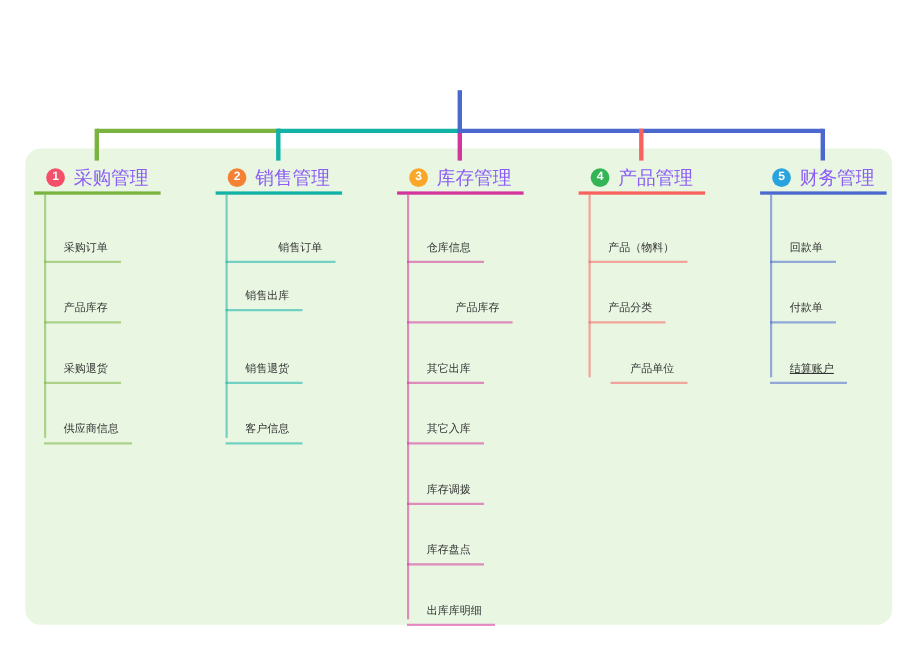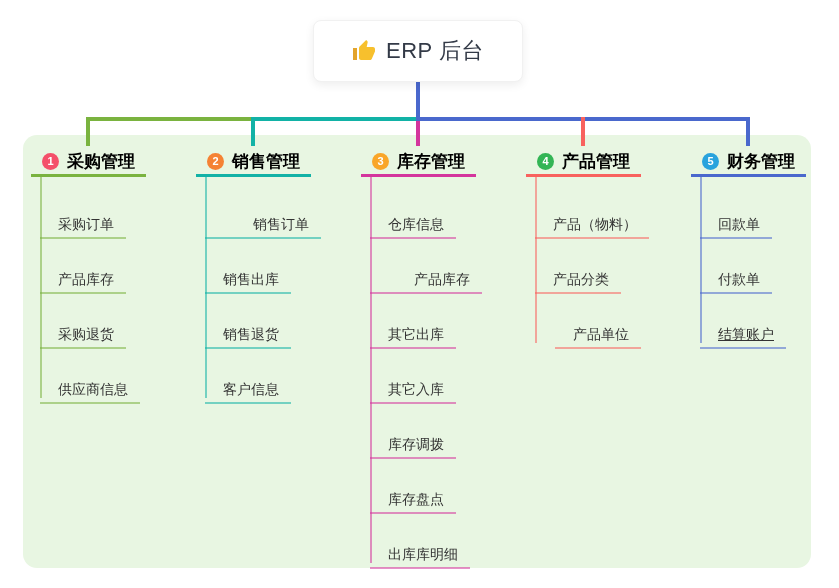--- a/index.html
+++ b/index.html
@@ -21,28 +21,28 @@
   .root-label{font-size:22px;font-weight:500;color:#333a47;letter-spacing:0.5px;}
   .thumb-icon{width:24px;height:24px;display:block;}
   #connectors{position:absolute;left:0;top:0;pointer-events:none;}
   .topic-row{
     position:absolute;display:flex;align-items:center;height:24px;cursor:default;
   }
   .badge{
     width:17px;height:17px;border-radius:50%;color:#fff;font-size:11px;line-height:17px;
     text-align:center;flex:0 0 17px;font-weight:bold;
   }
-  .topic-title{margin-left:8px;font-size:17px;font-weight:700;color:#000000;white-space:nowrap;}
+  .topic-title{margin-left:8px;font-size:17px;font-weight:400;color:#8b5cf6;white-space:nowrap;}
   .topic-underline{position:absolute;height:3px;}
   .branch-vline{position:absolute;width:2px;}
   .child-row{
     position:absolute;display:flex;align-items:flex-end;height:35px;
     padding:0 12px 6px 18px;box-sizing:content-box;cursor:default;
   }
-  .child-label{font-size:14px;color:#333;white-space:nowrap;line-height:1;}
+  .child-label{font-size:10px;color:#333;white-space:nowrap;line-height:1;}
 </style>
 </head>
 <body>
 
 <div class="canvas">
 
   <div class="panel"></div>
 
   <svg id="connectors" width="839" height="588" viewBox="0 0 839 588">
       <line x1="88" y1="119" x2="255" y2="119" stroke="#7ab33f" stroke-width="4"></line>
@@ -77,21 +77,21 @@
       </div>
       <div class="topic-row" style="left: 207px; top: 149px;">
         <span class="badge" style="background: rgb(245, 130, 52);">2</span>
         <span class="topic-title">销售管理</span>
       </div>
       <div class="topic-underline" style="left: 196px; top: 174px; width: 115px; background: rgb(18, 178, 166);"></div>
       <div class="branch-vline" style="left: 205px; top: 177px; height: 221px; background: rgba(18, 178, 166, 0.55);"></div>
       <div class="child-row" style="left: 205px; top: 196px; border-bottom: 2px solid rgba(18, 178, 166, 0.55); padding-left: 48px;">
         <span class="child-label">销售订单</span>
       </div>
-      <div class="child-row" style="left: 205px; top: 251px; border-bottom: 2px solid rgba(18, 178, 166, 0.55); justify-content: flex-end;">
+      <div class="child-row" style="left: 205px; top: 240px; border-bottom: 2px solid rgba(18, 178, 166, 0.55); justify-content: flex-end;">
         <span class="child-label">销售出库</span>
       </div>
       <div class="child-row" style="left: 205px; top: 306px; border-bottom: 2px solid rgba(18, 178, 166, 0.55);">
         <span class="child-label">销售退货</span>
       </div>
       <div class="child-row" style="left: 205px; top: 361px; border-bottom: 2px solid rgba(18, 178, 166, 0.55);">
         <span class="child-label">客户信息</span>
       </div>
       <div class="topic-row" style="left: 372px; top: 149px;">
         <span class="badge" style="background: rgb(249, 166, 41);">3</span>
@@ -145,21 +145,14 @@
         <span class="child-label">回款单</span>
       </div>
       <div class="child-row" style="left: 700px; top: 251px; border-bottom: 2px solid rgba(74, 104, 205, 0.55);">
         <span class="child-label">付款单</span>
       </div>
       <div class="child-row" style="left: 700px; top: 306px; border-bottom: 2px solid rgba(74, 104, 205, 0.55); text-decoration: underline;">
         <span class="child-label">结算账户</span>
       </div>
     </div>
 
-  <div class="root-card">
-    <svg class="thumb-icon" viewBox="0 0 24 24">
-      <path d="M1 21h4V9H1v12z" fill="#e3a42c"></path>
-      <path d="M23 10c0-1.1-.9-2-2-2h-6.31l.95-4.57.03-.32c0-.41-.17-.79-.44-1.06L14.17 1 7.59 7.59C7.22 7.95 7 8.45 7 9v10c0 1.1.9 2 2 2h9c.83 0 1.54-.5 1.84-1.22l3.02-7.05c.09-.23.14-.47.14-.73v-2z" fill="#f7c02d"></path>
-    </svg>
-    <span class="root-label">ERP 后台</span>
-  </div>
 
 </div>
 
 </body></html>

